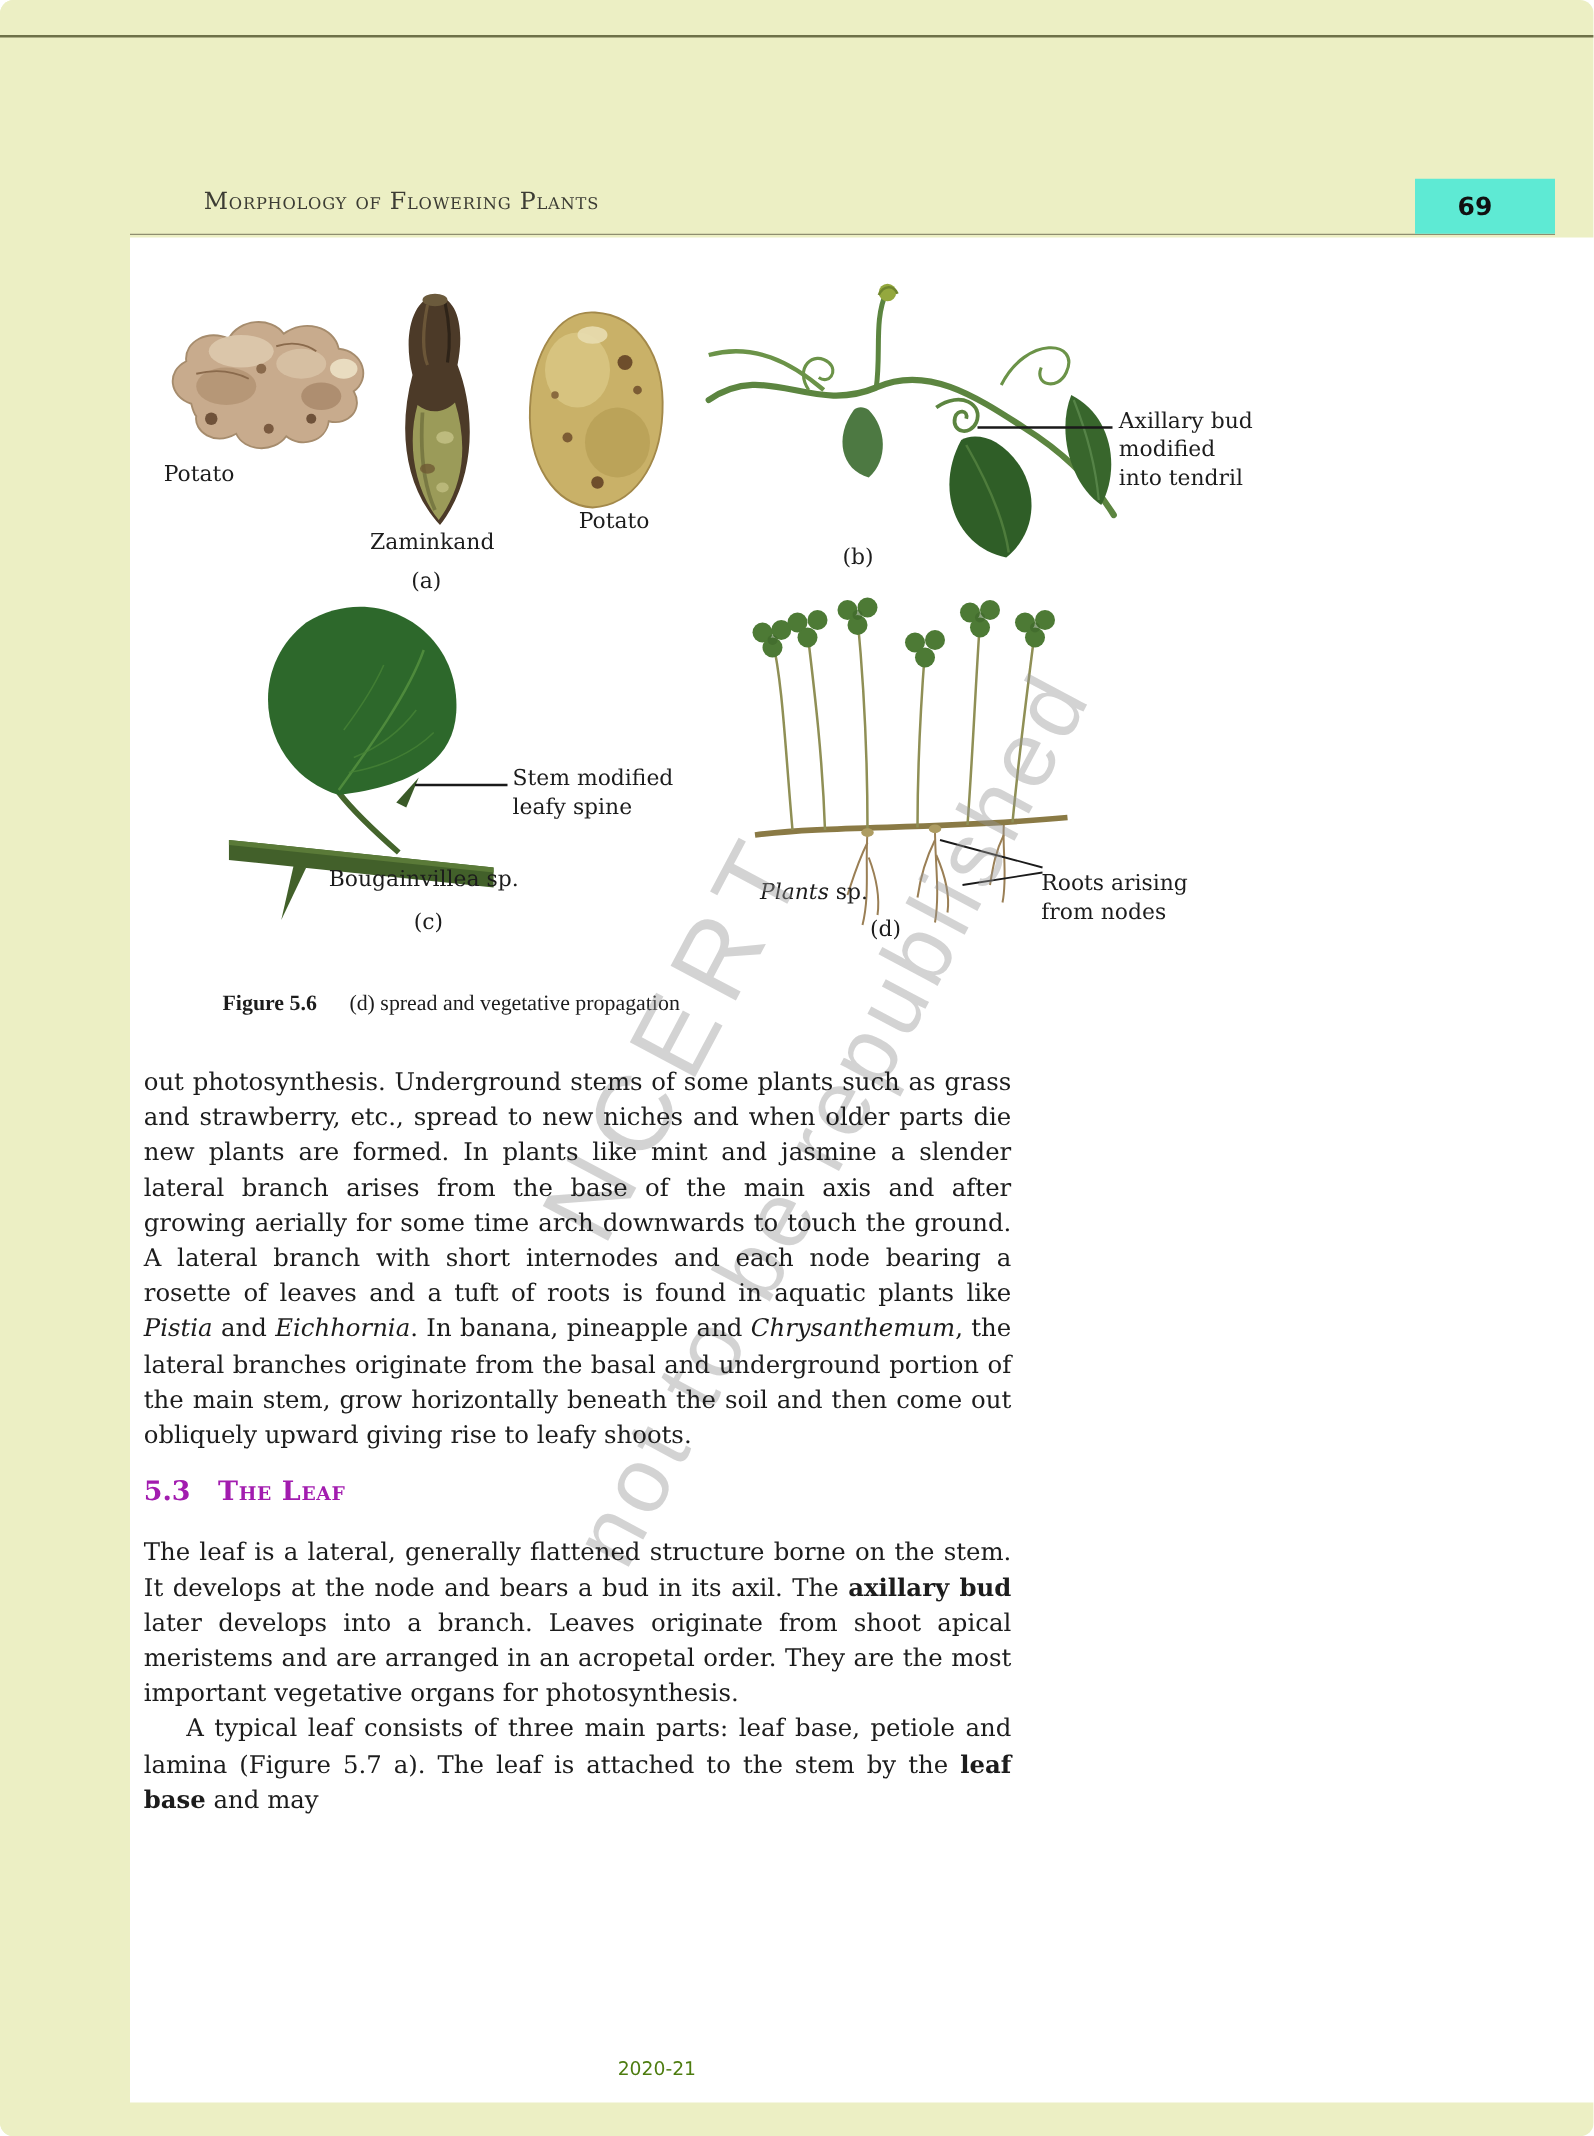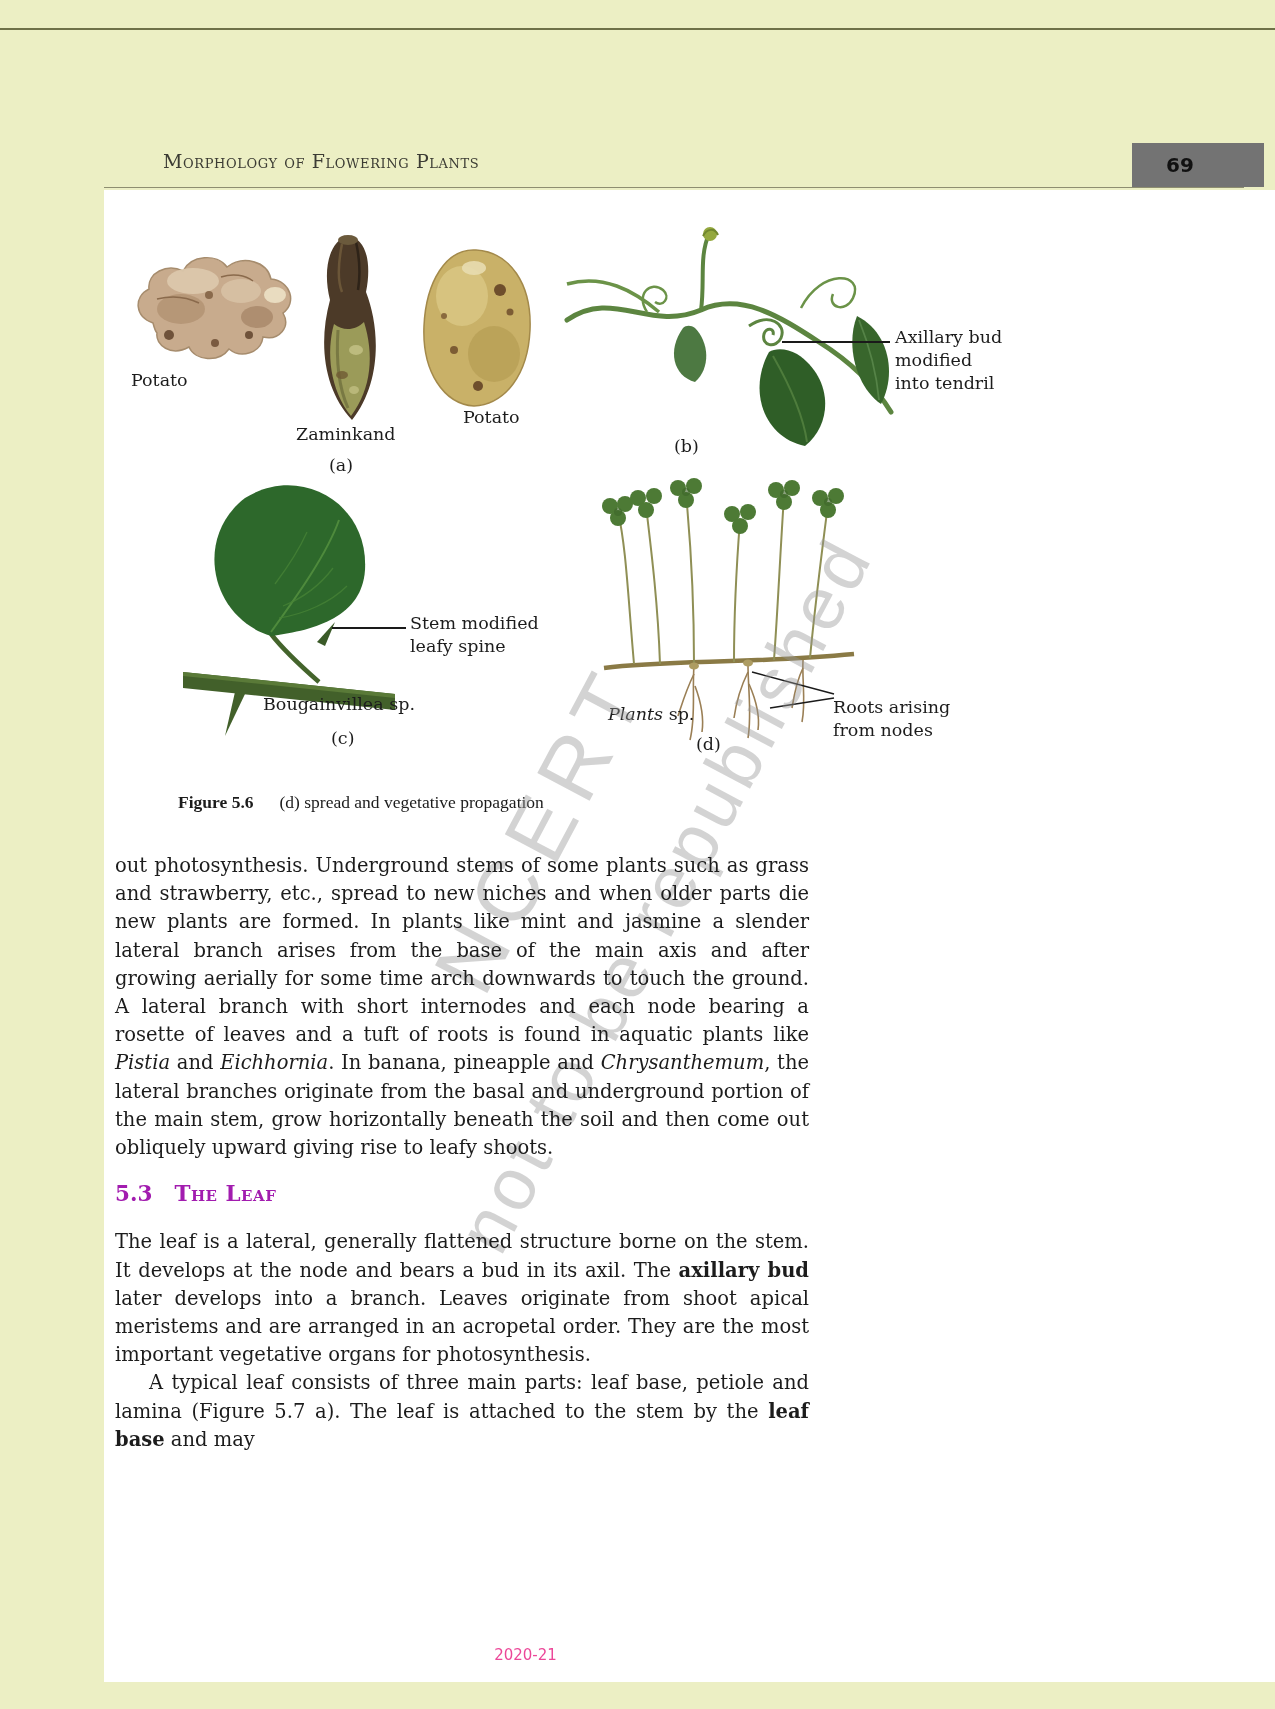--- a/index.html
+++ b/index.html
@@ -1,29 +1,29 @@
 <!DOCTYPE html>
 <html><head>
 <meta charset="utf-8">
 <style>
   html,body{margin:0;padding:0;background:#fff;}
   .page{position:relative;width:1275px;height:1709px;background:#ffffff;overflow:hidden;
-        font-family:"DejaVu Serif","Liberation Serif",serif;color:#1c1c1c;}
+        font-family:"DejaVu Serif","Liberation Serif",serif;color:#1c1c1c;border-radius:11px;}
   .band-left{position:absolute;left:0;top:0;width:104px;height:1709px;background:#ecefc4;}
   .band-top{position:absolute;left:0;top:0;width:1275px;height:190px;background:#ecefc4;}
   .band-bottom{position:absolute;left:0;bottom:0;width:1275px;height:27px;background:#ecefc4;}
   .top-rule{position:absolute;left:0;top:28px;width:1275px;height:2px;background:#6e7148;}
   .header-title{position:absolute;left:163px;top:150px;font-variant:small-caps;font-size:19px;
         letter-spacing:.6px;color:#3c3c34;}
   .header-rule{position:absolute;left:104px;top:187px;width:1140px;height:1px;background:#8e8e70;}
-  .pagenum-box{position:absolute;left:1132px;top:143px;width:132px;height:44px;background:#737373;
+  .pagenum-box{position:absolute;left:1132px;top:143px;width:112px;height:44px;background:#5eead4;
         display:flex;align-items:center;padding-left:34px;box-sizing:border-box;}
   .pagenum{font-family:"DejaVu Sans","Liberation Sans",sans-serif;font-weight:bold;font-size:20px;color:#111;}
   .footer-year{position:absolute;left:0;top:1646px;width:1051px;text-align:center;
-        font-family:"DejaVu Sans","Liberation Sans",sans-serif;font-size:15px;color:#ec4899;}
+        font-family:"DejaVu Sans","Liberation Sans",sans-serif;font-size:15px;color:#4d7c0f;}
 
   .fig{position:absolute;z-index:1;}
   .fig-label{position:absolute;font-size:17.5px;color:#1c1c1c;z-index:3;}
   .anno{position:absolute;font-size:17.5px;line-height:23px;color:#1c1c1c;z-index:3;}
   .ptr{position:absolute;background:#1a1a1a;height:1.5px;z-index:3;}
   .it{font-style:italic;}
   .bd{font-weight:bold;}
 
   .caption{position:absolute;left:178px;top:791px;display:flex;font-size:17.5px;line-height:23px;z-index:3;width:740px;font-family:Liberation Serif, serif;}
   .caption-label{font-weight:bold;margin-right:26px;white-space:nowrap;}

